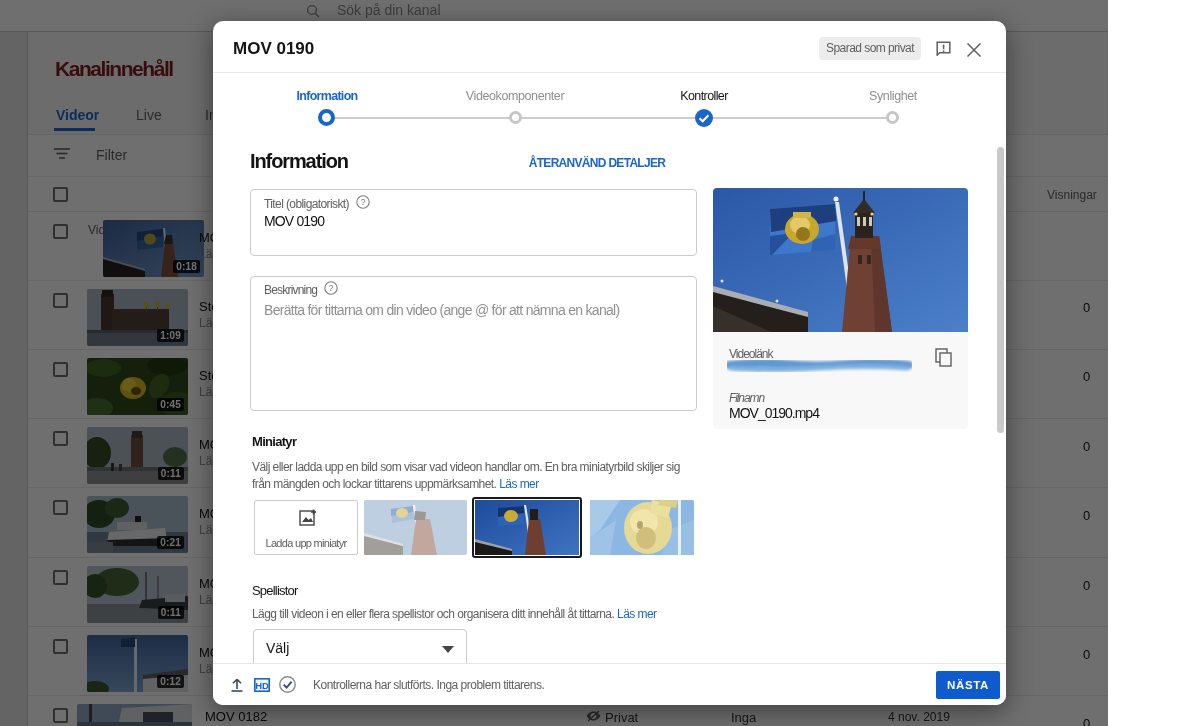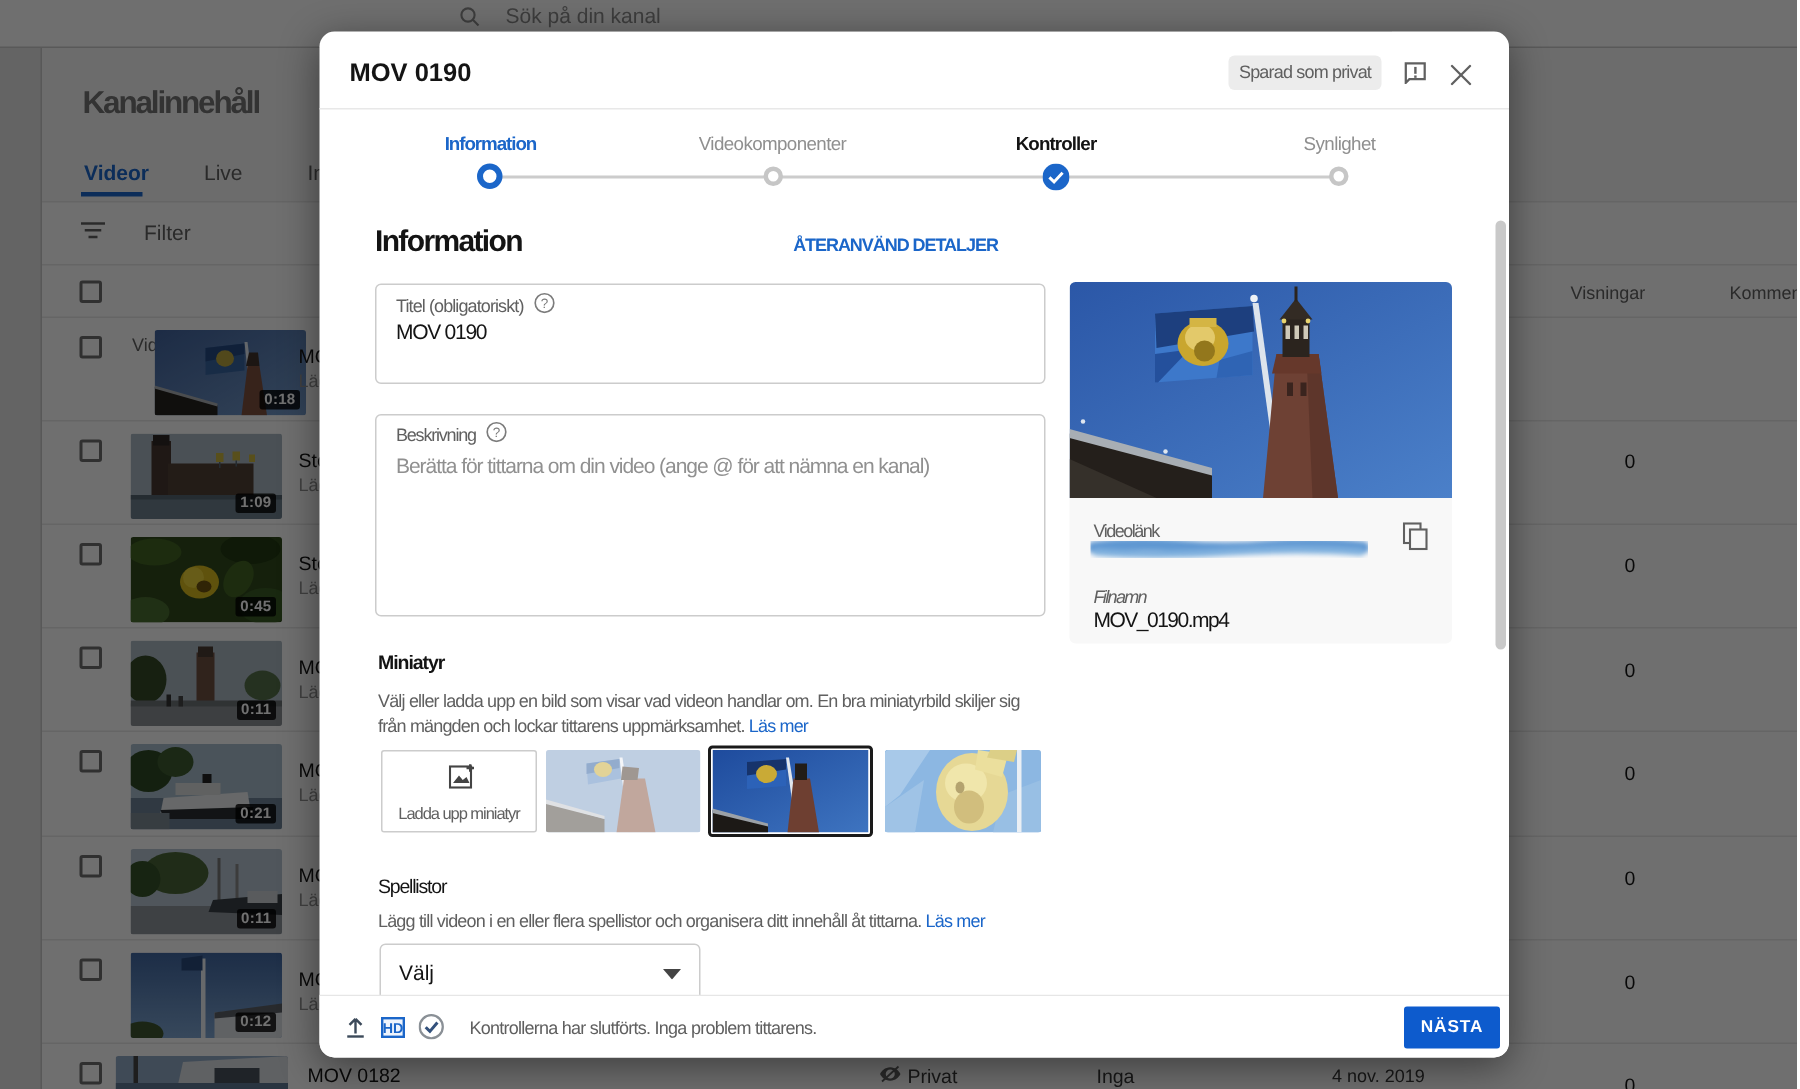--- a/index.html
+++ b/index.html
@@ -1,18 +1,18 @@
 <!DOCTYPE html>
 <html><head>
 <meta charset="utf-8">
 <style>
 * { margin:0; padding:0; box-sizing:border-box; }
 html,body { width:1200px; height:726px; overflow:hidden; }
 body { font-family:"Liberation Sans", sans-serif; position:relative; background:#fff; }
-#stage { position:absolute; left:0; top:0; width:1198px; height:726px; overflow:hidden; }
+#stage { position:absolute; left:0; top:0; width:1108px; height:726px; overflow:hidden; }
 .abs { position:absolute; }
 
 #bgpage { position:absolute; left:0; top:0; width:1200px; height:726px; background:#f4f4f4; }
 #topbar { position:absolute; left:0; top:0; width:1200px; height:32px; background:#fbfbfb; border-bottom:1px solid #c9c9c9; }
 #searchline { position:absolute; left:300px; top:21px; width:628px; height:1px; background:#9a9a9a; }
 #sidebar { position:absolute; left:0; top:32px; width:28px; height:694px; background:#e2e2e2; border-right:1px solid #c6c6c6; }
 #tablewhite { position:absolute; left:28px; top:134px; width:1172px; height:592px; background:#fafafa; }
 .hdr-line { position:absolute; height:1px; background:#e3e3e3; left:28px; width:1172px; }
 
 #scrim { position:absolute; left:0; top:0; width:1200px; height:726px; background:rgba(0,0,0,0.555); }
@@ -33,21 +33,21 @@
     <div id="topbar">
       <svg class="abs" style="left:306px;top:4px" width="14" height="14" viewBox="0 0 14 14">
           <circle cx="6" cy="6" r="4.4" fill="none" stroke="#8a8a8a" stroke-width="1.4"></circle>
           <line x1="9.4" y1="9.4" x2="13" y2="13" stroke="#8a8a8a" stroke-width="1.4"></line>
         </svg>
       <div class="abs" style="left:337px;top:2px;font-size:14px;color:#8a8a8a;">Sök på din kanal</div>
     </div>
     <div id="searchline"></div>
     <div id="sidebar"></div>
     <div id="tablewhite"></div>
-    <div class="abs" style="left:55px;top:57px;font-size:21px;font-weight:700;color:#737373;letter-spacing:-1.45px;">Kanalinnehåll</div>
+    <div class="abs" style="left:55px;top:57px;font-size:21px;font-weight:700;color:#7f1d1d;letter-spacing:-1.45px;">Kanalinnehåll</div>
     <div class="abs" style="left:56px;top:107px;font-size:14px;font-weight:700;color:#1b66c9;">Videor</div>
     <div class="abs" style="left:136px;top:107px;font-size:14px;color:#606060;">Live</div>
     <div class="abs" style="left:205px;top:107px;font-size:14px;color:#606060;">In</div>
     <div class="abs" style="left:54px;top:128px;width:41px;height:3px;background:#1b66c9;"></div>
     <div class="abs hdr-line" style="top:134px;"></div>
 
     <svg class="abs" style="left:54px;top:147px" width="16" height="13" viewBox="0 0 16 13">
         <line x1="0" y1="2" x2="16" y2="2" stroke="#606060" stroke-width="1.6"></line>
         <line x1="2.5" y1="6.5" x2="13.5" y2="6.5" stroke="#606060" stroke-width="1.6"></line>
         <line x1="5" y1="11" x2="11" y2="11" stroke="#606060" stroke-width="1.6"></line>
@@ -244,21 +244,21 @@
         <rect x="6.8" y="9.3" width="1.6" height="1.6" fill="#606060"></rect>
       </svg>
     <svg class="abs" style="left:754px;top:22px" width="14" height="14" viewBox="0 0 14 14">
         <line x1="0.5" y1="0.5" x2="13.5" y2="13.5" stroke="#606060" stroke-width="1.5"></line>
         <line x1="13.5" y1="0.5" x2="0.5" y2="13.5" stroke="#606060" stroke-width="1.5"></line>
       </svg>
     <div class="abs" style="left:0;top:51px;width:793px;height:1px;background:#e8e8e8;"></div>
 
     <div class="abs" style="left:64px;top:68px;width:100px;text-align:center;font-size:12.5px;font-weight:700;letter-spacing:-0.7px;color:#1b66c9;">Information</div>
     <div class="abs" style="left:242px;top:68px;width:120px;text-align:center;font-size:12.5px;letter-spacing:-0.4px;color:#8f8f8f;">Videokomponenter</div>
-    <div class="abs" style="left:441px;top:68px;width:100px;text-align:center;font-size:12.5px;font-weight:700;letter-spacing:-0.6px;color:#141414;">Kontroller</div>
+    <div class="abs" style="left:441px;top:68px;width:100px;text-align:center;font-size:12.5px;font-weight:400;letter-spacing:-0.6px;color:#141414;">Kontroller</div>
     <div class="abs" style="left:630px;top:68px;width:100px;text-align:center;font-size:12.5px;letter-spacing:-0.4px;color:#8f8f8f;">Synlighet</div>
     <div class="abs" style="left:114px;top:96px;width:566px;height:1.5px;background:#ccc;"></div>
     <div class="abs" style="left:105px;top:88px;width:17px;height:17px;border:4.5px solid #1b66c9;border-radius:50%;background:#fff;"></div>
     <div class="abs" style="left:296px;top:90px;width:13px;height:13px;border:3px solid #c6c6c6;border-radius:50%;background:#fff;"></div>
     <svg class="abs" style="left:482px;top:88px" width="18" height="18" viewBox="0 0 18 18">
         <circle cx="9" cy="9" r="9" fill="#1b66c9"></circle>
         <path d="M4.6 9.3 L7.7 12.3 L13.4 6.2" fill="none" stroke="#fff" stroke-width="2"></path>
       </svg>
     <div class="abs" style="left:673px;top:90px;width:13px;height:13px;border:3px solid #c6c6c6;border-radius:50%;background:#fff;"></div>
 

